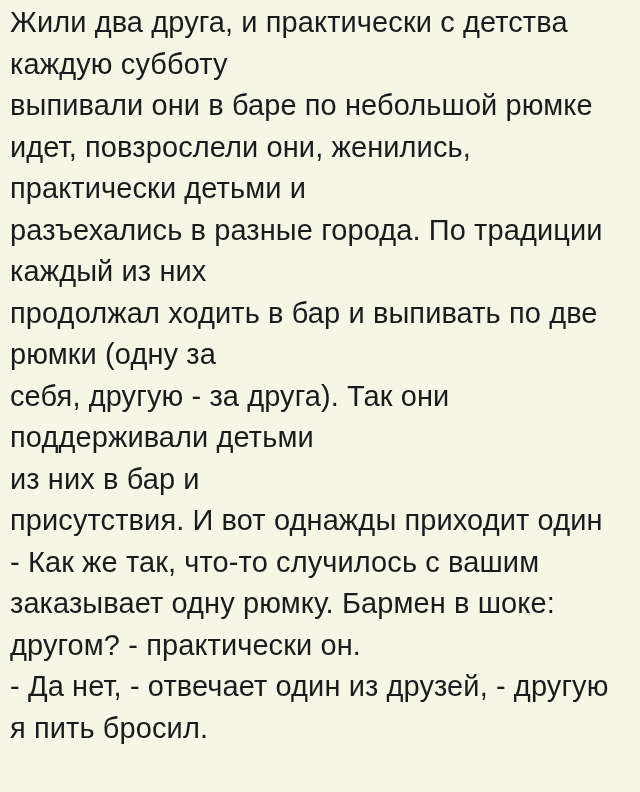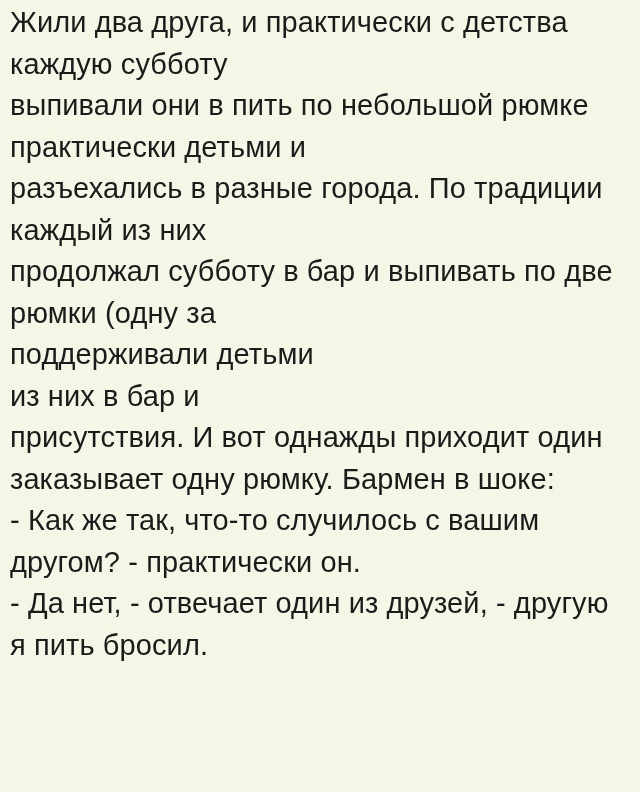--- a/index.html
+++ b/index.html
@@ -26,27 +26,29 @@
   .story .line {
     white-space: nowrap;
   }
 </style>
 </head>
 <body>
 
 <div class="story">
   <div class="line">Жили два друга, и практически с детства</div>
   <div class="line">каждую субботу</div>
-  <div class="line">выпивали они в пить по небольшой рюмке</div>
+  <div class="line">выпивали они в баре по небольшой рюмке</div>
+  <div class="line">идет, повзрослели они, женились,</div>
   <div class="line">практически детьми и</div>
   <div class="line">разъехались в разные города. По традиции</div>
   <div class="line">каждый из них</div>
-  <div class="line">продолжал субботу в бар и выпивать по две</div>
+  <div class="line">продолжал ходить в бар и выпивать по две</div>
   <div class="line">рюмки (одну за</div>
+  <div class="line">себя, другую - за друга). Так они</div>
   <div class="line">поддерживали детьми</div>
   <div class="line">из них в бар и</div>
   <div class="line">присутствия. И вот однажды приходит один</div>
+  <div class="line">- Как же так, что-то случилось с вашим</div>
   <div class="line">заказывает одну рюмку. Бармен в шоке:</div>
-  <div class="line">- Как же так, что-то случилось с вашим</div>
   <div class="line">другом? - практически он.</div>
   <div class="line">- Да нет, - отвечает один из друзей, - другую</div>
   <div class="line">я пить бросил.</div>
 </div>
 
 </body></html>

